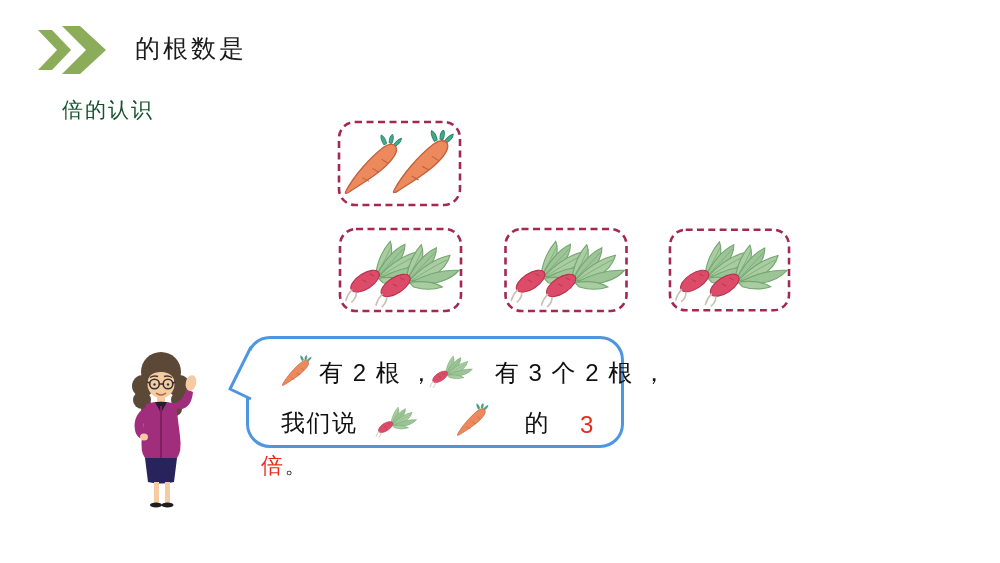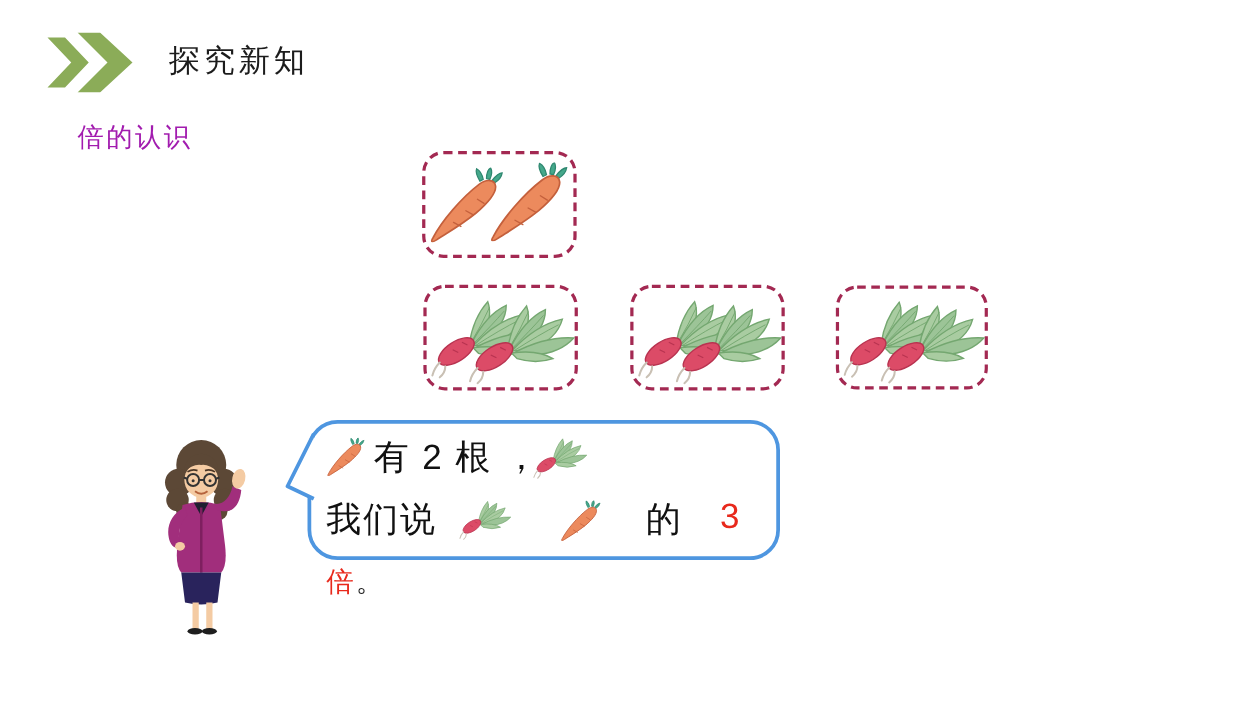--- a/index.html
+++ b/index.html
@@ -2,28 +2,28 @@
 <html><head>
 <meta charset="utf-8">
 <style>
   html,body{margin:0;padding:0;background:#fff;}
   .stage{
     position:relative;width:1000px;height:563px;background:#ffffff;
     font-family:"Liberation Sans",sans-serif;overflow:hidden;color:#1c1c1c;
   }
   .abs{position:absolute;}
   .title{left:135px;top:32px;font-size:25px;letter-spacing:3px;color:#1c1c1c;}
-  .subtitle{left:62px;top:96px;font-size:21px;letter-spacing:2px;color:#a21caf;}
+  .subtitle{left:62px;top:96px;font-size:21px;letter-spacing:2px;color:#14532d;}
   .veg-box{position:absolute;}
   .bubble{
     position:absolute;left:246px;top:336px;width:378px;height:112px;
     border:3px solid #4E96E0;border-radius:24px;background:#fff;box-sizing:border-box;
   }
   .bubble-tail{position:absolute;left:-21px;top:6px;}
-  .row{position:absolute;display:flex;align-items:flex-start;font-size:28px;letter-spacing:1.5px;white-space:nowrap;color:#111;}
+  .row{position:absolute;display:flex;align-items:flex-end;font-size:24px;letter-spacing:1.5px;white-space:nowrap;color:#111;margin-left:20px;}
   .row1{left:12px;top:8px;height:42px;}
   .row2{left:12px;top:58px;height:42px;gap:21px;}
   .row3{left:12px;top:112px;height:30px;font-size:22px;letter-spacing:1.5px;}
   .red{color:#E8291C;}
   .icon-inline{flex:0 0 auto;}
   .teacher{position:absolute;left:106px;top:346px;}
 </style>
 </head>
 <body>
 
@@ -92,21 +92,21 @@
         <ellipse cx="50" cy="159" rx="6" ry="2.6" fill="#1e1e1e"></ellipse>
           <ellipse cx="61.5" cy="159" rx="6" ry="2.6" fill="#1e1e1e"></ellipse>
       </symbol>
     </defs>
   </svg>
 
   <svg class="abs" style="left:36px;top:26px" width="80" height="48" viewBox="0 0 80 48">
     <polygon points="2,4 16,4 35,24 16,44 2,44 21,24" fill="#8BAC58"></polygon>
     <polygon points="26,0 44,0 70,24 44,48 26,48 50,24" fill="#8BAC58"></polygon>
   </svg>
-  <div class="abs title">探究新知</div>
+  <div class="abs title">的根数是</div>
   <div class="abs subtitle">倍的认识</div>
 
   <svg class="veg-box" style="left:337px;top:120px" width="125" height="87" viewBox="0 0 125 87">
     <rect x="2" y="2" width="121" height="83" rx="16" fill="#fff" stroke="#A32952" stroke-width="2.6" stroke-dasharray="7 4.5"></rect>
     <use href="#sym-carrot" x="6" y="14" width="66" height="60"></use>
     <use href="#sym-carrot" x="54" y="10" width="70" height="63"></use>
   </svg>
 
   <svg class="veg-box" style="left:338px;top:227px" width="125" height="86" viewBox="0 0 125 86">
     <rect x="2" y="2" width="121" height="82" rx="16" fill="#fff" stroke="#A32952" stroke-width="2.6" stroke-dasharray="7 4.5"></rect>
@@ -135,20 +135,21 @@
     </svg>
 
     <div class="row row1">
       <svg class="icon-inline" width="34" height="37" viewBox="0 0 100 90">
           <use href="#sym-carrot"></use>
         </svg>
       <span style="margin-left:4px">有 2 根 ，</span>
       <svg class="icon-inline" style="margin-left:-8px;margin-right:18px" width="50" height="37" viewBox="0 0 130 95">
           <use href="#sym-radish"></use>
         </svg>
+      <span>有 3 个 2 根 ，</span>
     </div>
 
     <div class="row row2">
       <span>我们说</span>
       <svg class="icon-inline" style="margin-left:-6px;margin-right:16px" width="48" height="36" viewBox="0 0 130 95">
           <use href="#sym-radish"></use>
         </svg>
       <svg class="icon-inline" style="margin-left:-2px" width="36" height="39" viewBox="0 0 100 90">
           <use href="#sym-carrot"></use>
         </svg>

